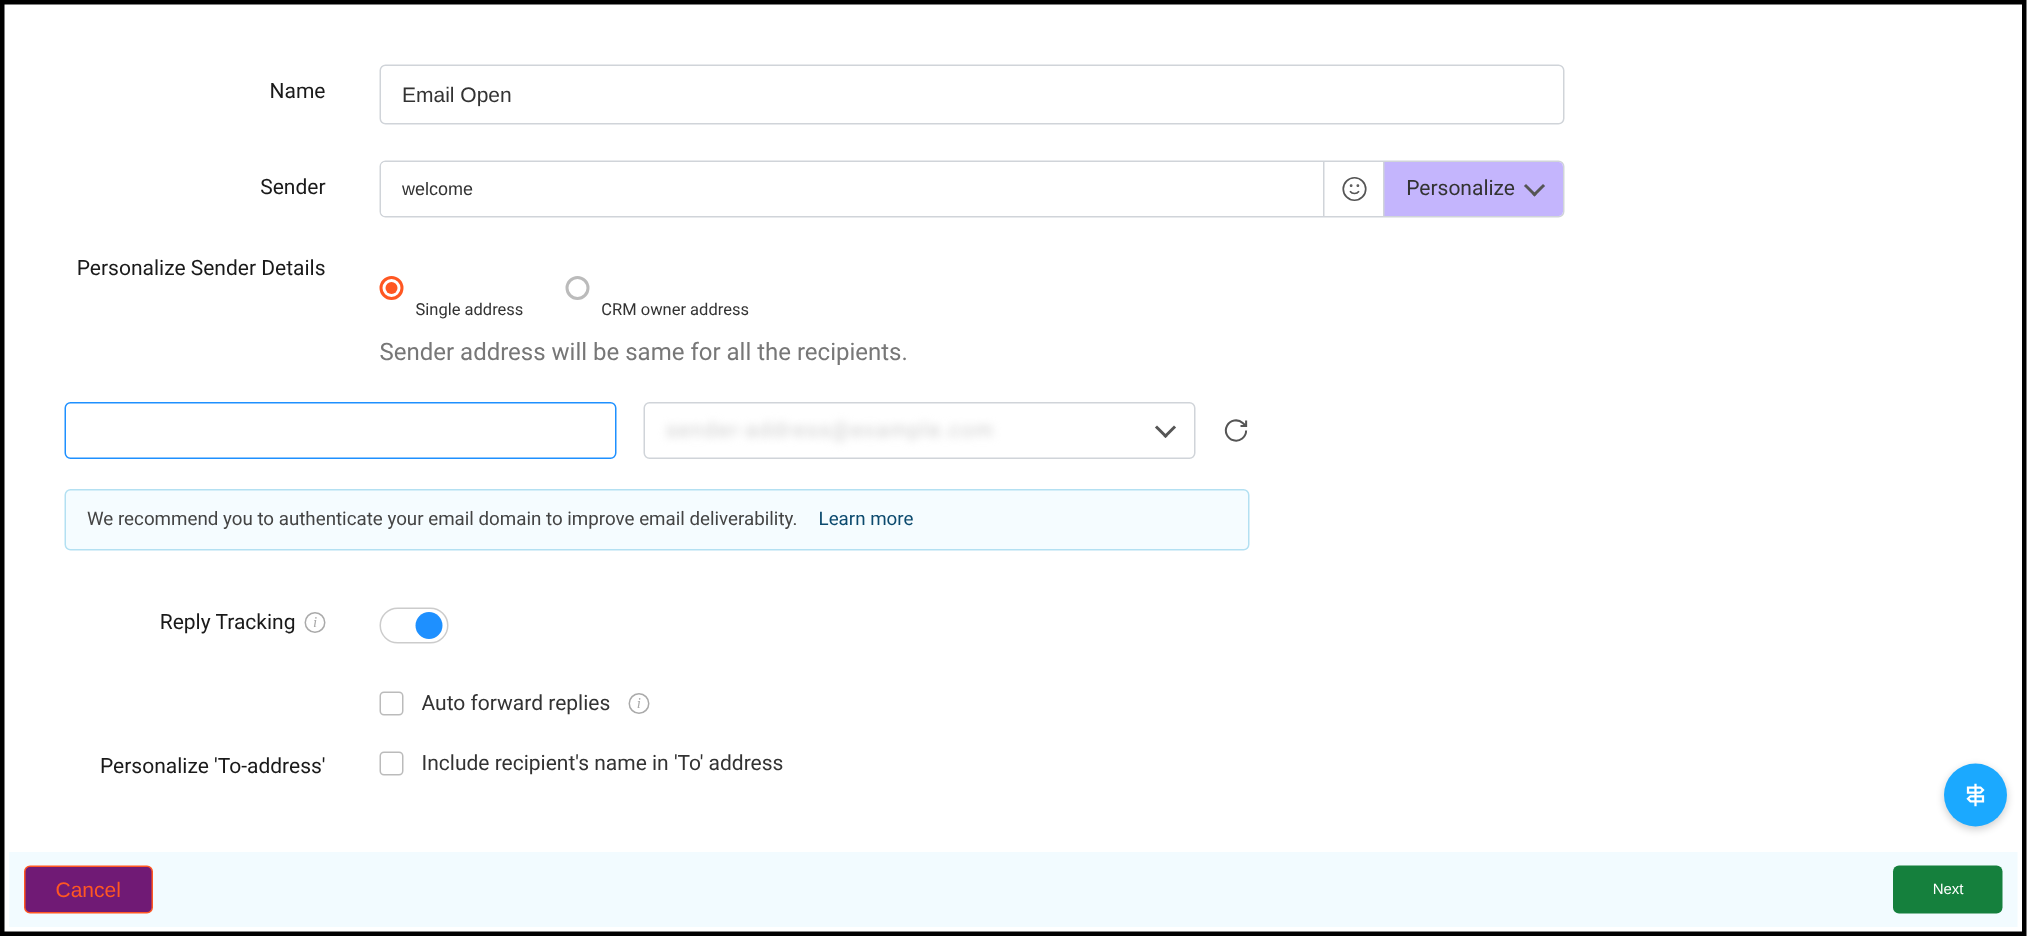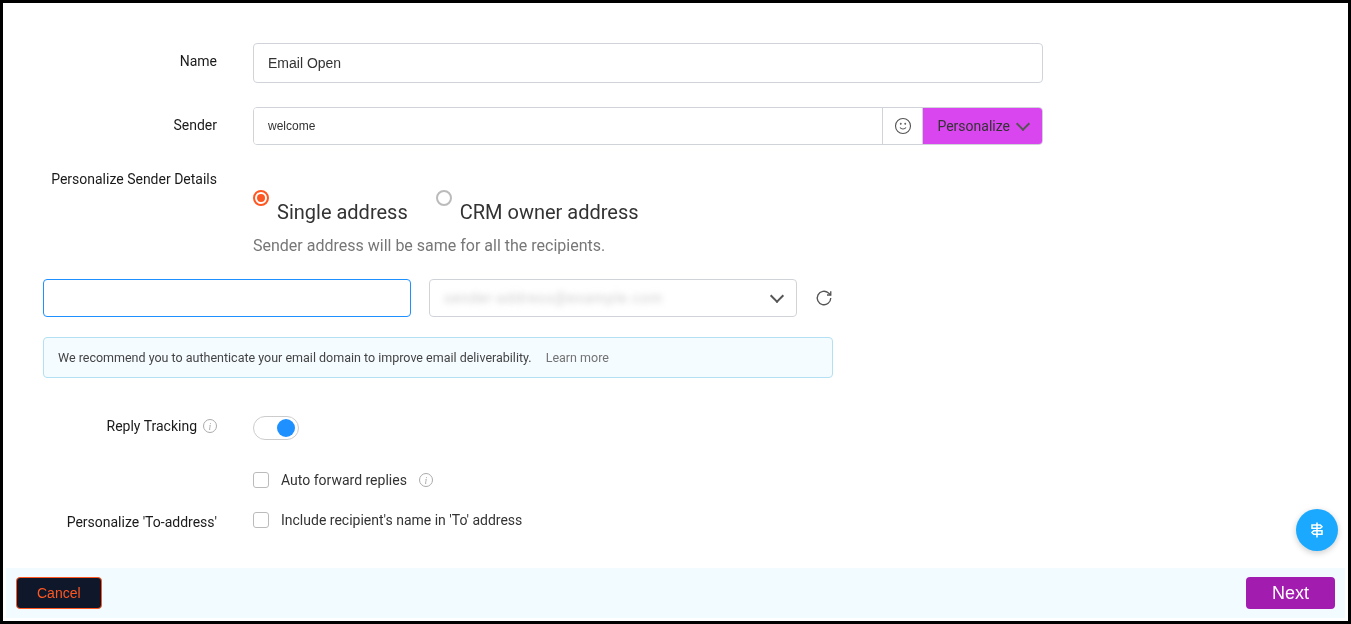--- a/index.html
+++ b/index.html
@@ -84,21 +84,21 @@
       width: 18px;
       height: 18px;
       stroke: #555;
       fill: none;
     }
     .personalize-btn {
       display: flex;
       align-items: center;
       gap: 8px;
       padding: 0 14px;
-      background: #d946ef;
+      background: #c4b5fd;
       border-left: 1px solid #d0d4d9;
       cursor: pointer;
       font-size: 14px;
       color: #333;
     }
     .radio-group {
       display: flex;
       gap: 28px;
       align-items: center;
       padding-top: 2px;
@@ -122,21 +122,21 @@
       border-color: #ff5722;
     }
     .radio-circle.selected::after {
       content: "";
       width: 8px;
       height: 8px;
       border-radius: 50%;
       background: #ff5722;
     }
     .radio-label {
-      font-size: 20px;
+      font-size: 11px;
       color: #333;
       margin-top: 29px;
     }
     .helper-text {
       font-size: 16px;
       color: #777;
       margin-top: 12px;
     }
     .sender-row {
       display: flex;
@@ -181,21 +181,21 @@
     .info-banner {
       margin-top: 20px;
       border: 1px solid #b3e0f2;
       background: #f5fcff;
       padding: 12px 14px;
       border-radius: 4px;
       font-size: 12.5px;
       color: #444;
     }
     .info-banner a {
-      color: #737373;
+      color: #0c4a6e;
       text-decoration: none;
       cursor: pointer;
       padding-left: 11px;
     }
     .toggle {
       width: 46px;
       height: 24px;
       border-radius: 12px;
       background: #fff;
       border: 1px solid #ccc;
@@ -251,33 +251,33 @@
       display: flex;
       justify-content: space-between;
       align-items: center;
       padding: 0 10px;
     }
     .btn-cancel {
       height: 32px;
       padding: 0 20px;
       border: 1px solid #ff5722;
       color: #ff5722;
-      background: #0f172a;
+      background: #701a75;
       border-radius: 4px;
       font-size: 14px;
       cursor: pointer;
     }
     .btn-next {
       height: 32px;
       padding: 0 26px;
       border: none;
       color: #fff;
-      background: #a21caf;
-      border-radius: 4px;
-      font-size: 18px;
+      background: #15803d;
+      border-radius: 4px;
+      font-size: 10px;
       cursor: pointer;
     }
     .chevron-down {
       width: 10px;
       height: 10px;
       border-right: 2px solid #555;
       border-bottom: 2px solid #555;
       transform: rotate(45deg);
       margin-top: -4px;
     }

